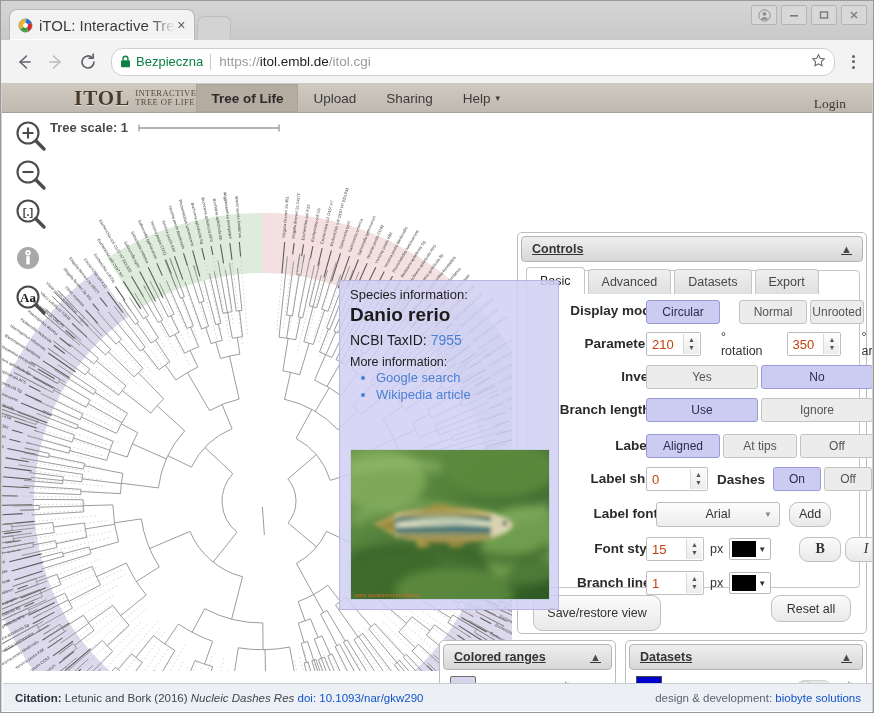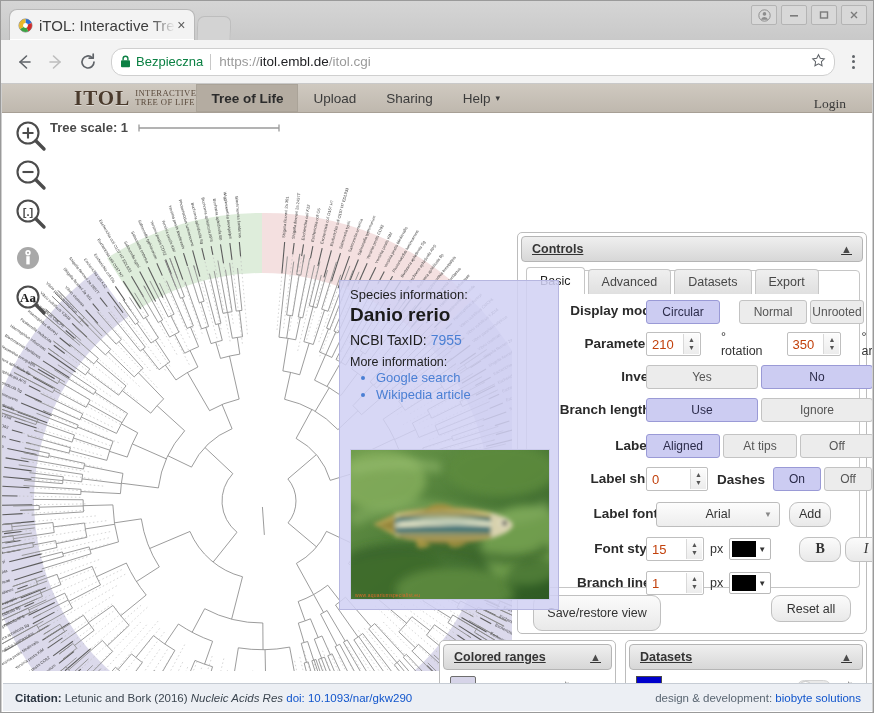--- a/index.html
+++ b/index.html
@@ -2156,18 +2156,18 @@
               <ellipse cx="185" cy="130" rx="30" ry="22" fill="#2f5c22"></ellipse>
             </g>
           </svg>
           <div id="tt-credit">www.aquariumspecialist.eu</div>
         </div>
       </div>
 
     </div>
 
     <div id="footer">
-      <span><b>Citation:</b><span> Letunic and Bork (2016) </span><i>Nucleic Acids Res</i> <a href="#">doi: 10.1093/nar/gkw290</a></span>
+      <span><b>Citation:</b><span> Letunic and Bork (2016) </span><i>Nucleic Dashes Res</i> <a href="#">doi: 10.1093/nar/gkw290</a></span>
       <span class="right"><span>design &amp; development: </span><a href="#">biobyte solutions</a></span>
     </div>
 
   </div>
 </div>
 
 </body></html>

